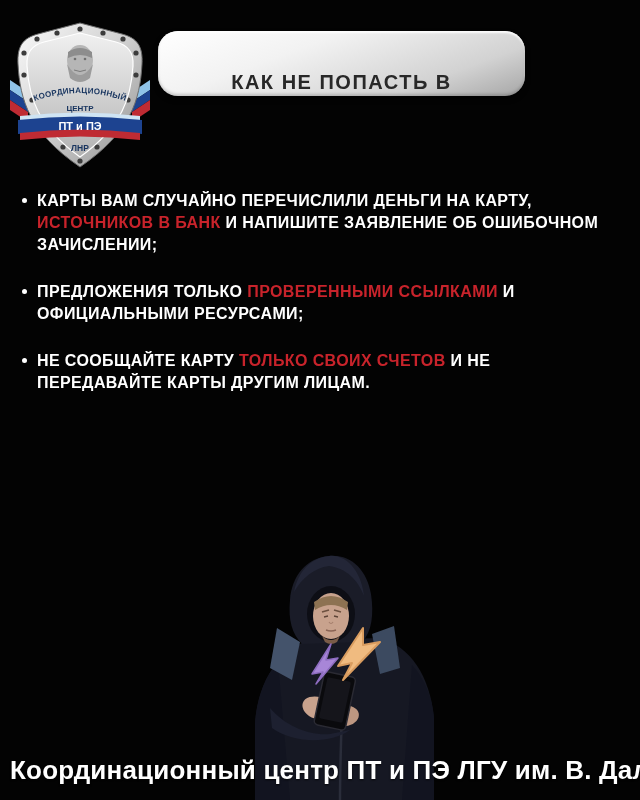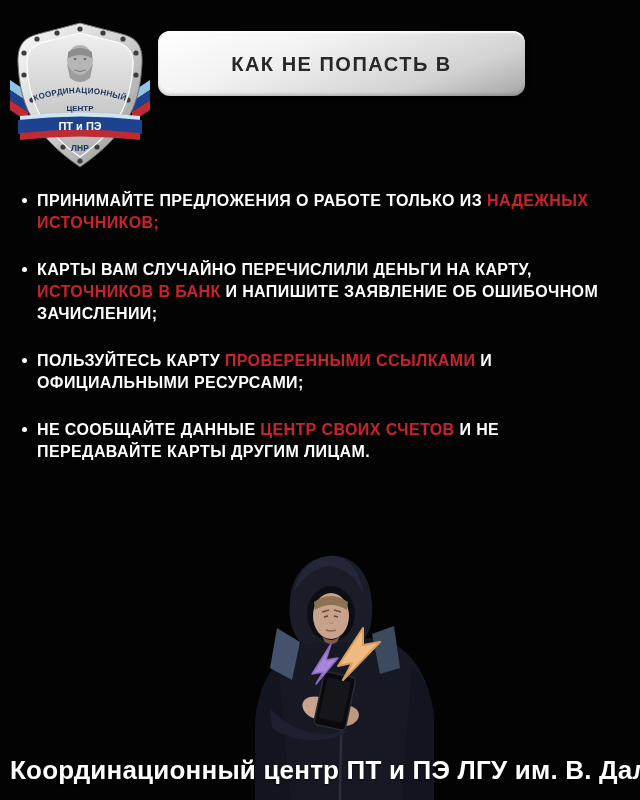--- a/index.html
+++ b/index.html
@@ -5,24 +5,24 @@
   html,body{margin:0;padding:0;background:#000;}
   .poster{
     position:relative;width:640px;height:800px;background:#030303;
     overflow:hidden;font-family:"Liberation Sans",sans-serif;
   }
   
   .logo{position:absolute;left:10px;top:20px;width:140px;height:150px;}
   
   .banner{
     position:absolute;left:158px;top:31px;width:367px;height:65px;
-    border-radius:12px;
+    border-radius:20px;
     background:linear-gradient(160deg,#ffffff 0%,#f2f2f2 35%,#d2d2d2 75%,#a6a6a6 100%);
     box-shadow:0 3px 5px rgba(0,0,0,.65), inset 0 -2px 3px rgba(0,0,0,.18), inset 0 2px 2px rgba(255,255,255,.9);
-    display:flex;flex-direction:column;align-items:center;justify-content:center;
+    display:flex;flex-direction:column;align-items:center;justify-content:flex-end;
   }
   .banner .t{
     color:#282828;font-weight:700;font-size:20px;line-height:28px;
     letter-spacing:1.5px;text-align:center;white-space:nowrap;
   }
   
   .tips{
     position:absolute;left:22px;top:190px;width:592px;margin:0;padding:0;list-style:none;
   }
   .tip{
@@ -116,24 +116,23 @@
       </g>
       <text x="70" y="131" font-size="8.5" font-weight="bold" fill="#16335e" text-anchor="middle">ЛНР</text>
     </svg>
   </div>
 
   <div class="banner">
     <div class="t">КАК НЕ ПОПАСТЬ В</div>
   </div>
 
   <ul class="tips">
-      <li class="tip"><span class="dot"></span><span>ПРИНИМАЙТЕ ПРЕДЛОЖЕНИЯ О РАБОТЕ ТОЛЬКО ИЗ </span><span class="hl">НАДЕЖНЫХ ИСТОЧНИКОВ;</span></li>
       <li class="tip"><span class="dot"></span><span>КАРТЫ ВАМ СЛУЧАЙНО ПЕРЕЧИСЛИЛИ ДЕНЬГИ НА КАРТУ, </span><span class="hl">ИСТОЧНИКОВ В БАНК</span><span> И НАПИШИТЕ ЗАЯВЛЕНИЕ ОБ ОШИБОЧНОМ ЗАЧИСЛЕНИИ;</span></li>
-      <li class="tip"><span class="dot"></span><span>ПОЛЬЗУЙТЕСЬ КАРТУ </span><span class="hl">ПРОВЕРЕННЫМИ ССЫЛКАМИ</span><span> И ОФИЦИАЛЬНЫМИ РЕСУРСАМИ;</span></li>
-      <li class="tip"><span class="dot"></span><span>НЕ СООБЩАЙТЕ ДАННЫЕ </span><span class="hl">ЦЕНТР СВОИХ СЧЕТОВ</span><span> И НЕ ПЕРЕДАВАЙТЕ КАРТЫ ДРУГИМ ЛИЦАМ.</span></li>
+      <li class="tip"><span class="dot"></span><span>ПРЕДЛОЖЕНИЯ ТОЛЬКО </span><span class="hl">ПРОВЕРЕННЫМИ ССЫЛКАМИ</span><span> И ОФИЦИАЛЬНЫМИ РЕСУРСАМИ;</span></li>
+      <li class="tip"><span class="dot"></span><span>НЕ СООБЩАЙТЕ КАРТУ </span><span class="hl">ТОЛЬКО СВОИХ СЧЕТОВ</span><span> И НЕ ПЕРЕДАВАЙТЕ КАРТЫ ДРУГИМ ЛИЦАМ.</span></li>
     </ul>
 
   <div class="photo">
     <svg width="230" height="252" viewBox="0 0 230 252">
 
       <g>
         <path d="M25,252 L25,175 C28,130 52,100 80,92 L150,90 C180,98 200,128 204,170 L204,252 Z" fill="#161823"></path>
         <path d="M25,252 L25,175 C27,150 35,128 48,114 L60,252 Z" fill="#121420"></path>
         <path d="M204,252 L204,170 C202,148 194,130 182,117 L172,252 Z" fill="#121420"></path>
         <path d="M113,128 C112,170 110,210 110,252" stroke="#2a2d3a" stroke-width="2.5" fill="none"></path>

